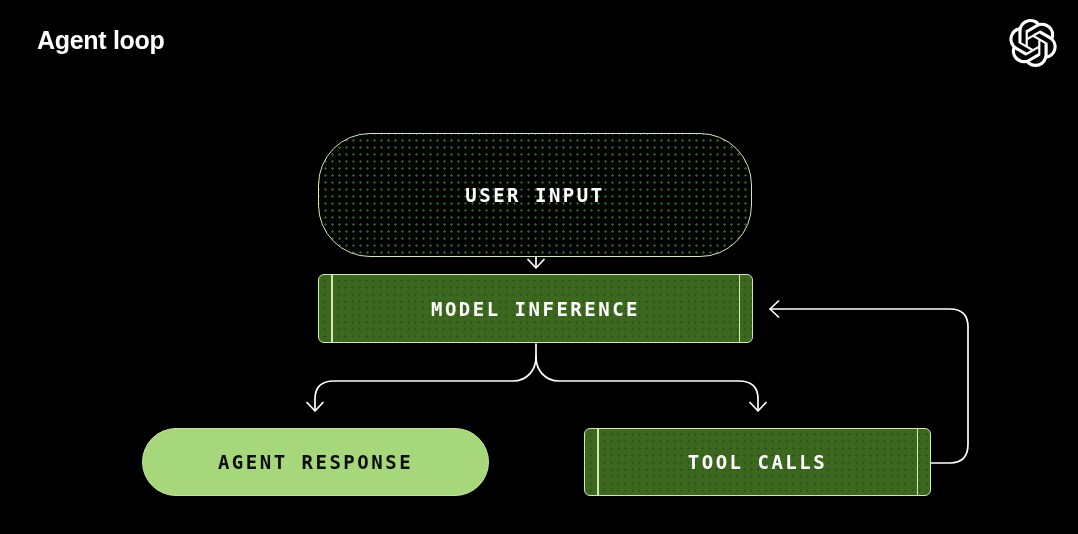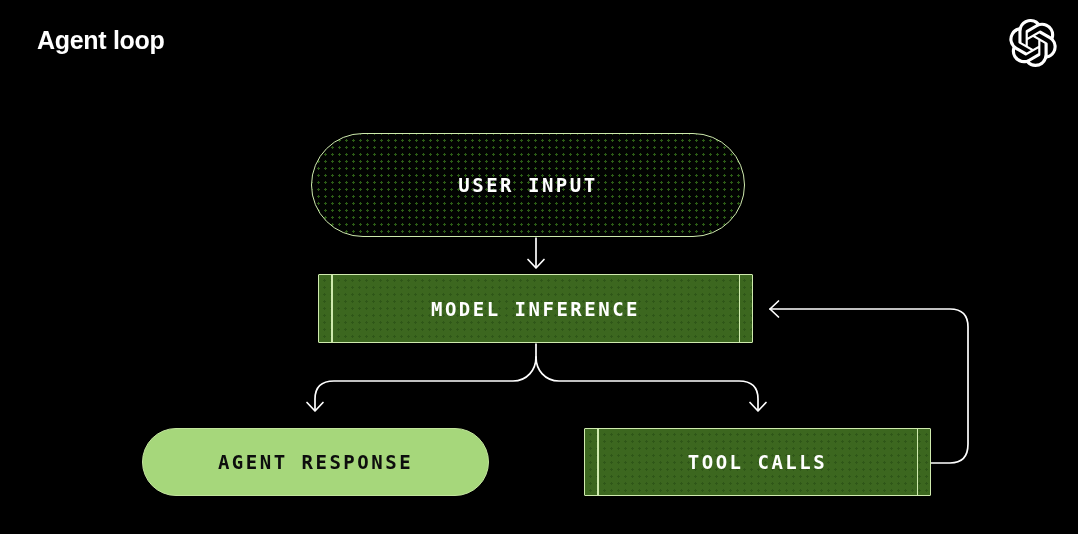--- a/index.html
+++ b/index.html
@@ -51,33 +51,33 @@
     justify-content: center;
     font-family: "DejaVu Sans Mono", "Liberation Mono", monospace;
     font-size: 19px;
     font-weight: 700;
     letter-spacing: 2.5px;
     box-sizing: border-box;
   }
 
   
   .node-user-input {
-    left: 311px; top: 133px; width: 434px; height: 104px;
+    left: 318px; top: 133px; width: 434px; height: 124px;
     border-radius: 52px;
     border: 1.5px solid #cfeaae;
     color: #ffffff;
     background-color: #020302;
     background-image: radial-gradient(circle, #2c5c16 1.3px, rgba(0,0,0,0) 1.4px);
     background-size: 7px 7px;
     background-position: 3px 3px;
   }
 
   
   .node-subroutine {
-    border-radius: 1px;
+    border-radius: 6px;
     border: 1.5px solid #cfeaae;
     color: #ffffff;
     background-color: #3c671f;
     background-image: radial-gradient(circle, #2f5718 1.2px, rgba(0,0,0,0) 1.3px);
     background-size: 7px 7px;
     background-position: 2px 2px;
   }
   .node-model-inference { left: 318px; top: 274px; width: 435px; height: 69px; }
   .node-tool-calls      { left: 584px; top: 428px; width: 347px; height: 68px; }
 

